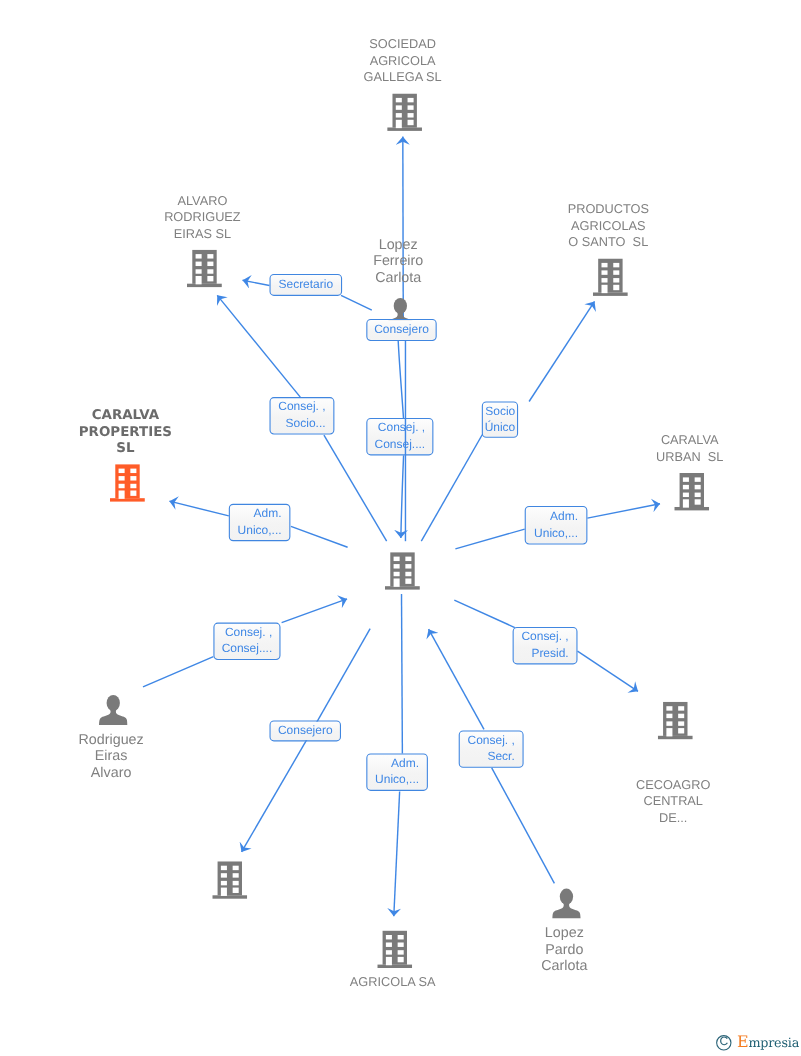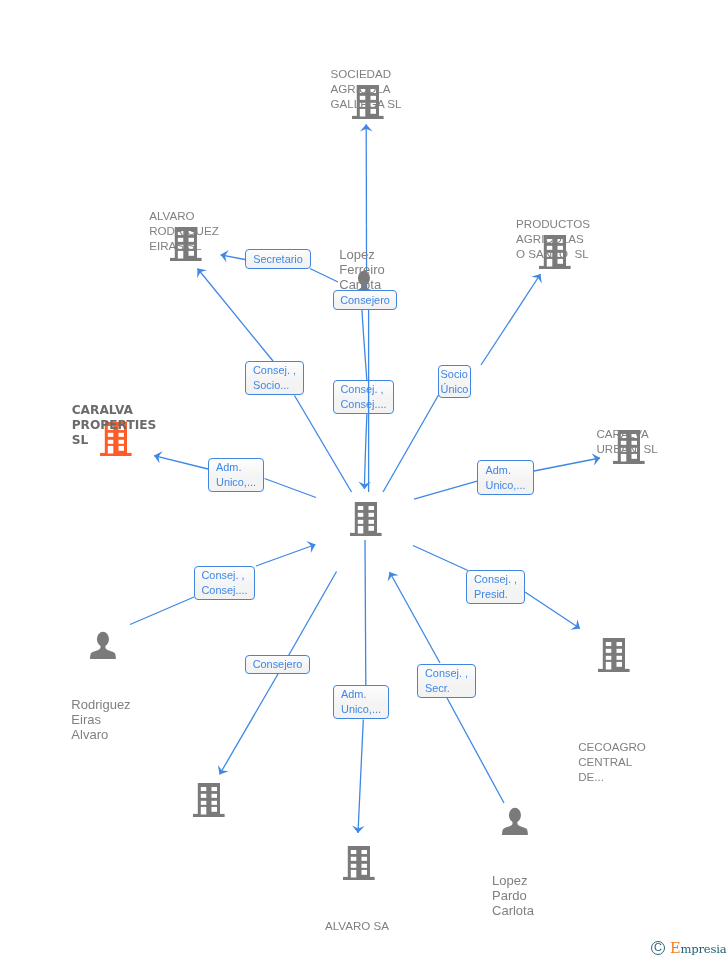--- a/index.html
+++ b/index.html
@@ -3,28 +3,28 @@
 <meta charset="utf-8">
 <title>Empresia corporate network</title>
 <style>
   html,body{margin:0;padding:0;background:#ffffff;}
   body{width:728px;height:960px;font-family:"Liberation Sans",sans-serif;overflow:hidden;
        -webkit-font-smoothing:antialiased;}
   #graph{position:relative;width:728px;height:960px;background:#ffffff;}
   #edge-layer{position:absolute;left:0;top:0;}
   #edge-layer-top{position:absolute;left:0;top:0;pointer-events:none;}
   .caption{position:absolute;color:#808080;font-size:11.6px;line-height:15px;
-           white-space:pre;transform:translateX(-50%);margin-top:33px;}
+           white-space:pre;text-align:center;transform:translateX(-50%);}
   .caption.person{font-size:13px;}
   .caption.hl{color:#6b6b6b;font-weight:bold;font-family:"DejaVu Sans",sans-serif;
               font-size:12.2px;}
   .node-icon{position:absolute;}
   .edge-label{position:absolute;border:1.1px solid #4086e0;border-radius:4px;
     background:linear-gradient(180deg,#fdfdfd 0%,#f4f4f4 55%,#f2f2f2 100%);color:#3f87e5;
-    font-size:10.9px;line-height:15px;text-align:left;white-space:pre;
+    font-size:10.9px;line-height:15px;text-align:right;white-space:pre;
     box-sizing:border-box;display:flex;flex-direction:column;
     align-items:center;justify-content:center;}
   #brand{position:absolute;left:649px;top:938px;height:22px;width:79px;}
   #brand .c-mark{position:absolute;left:2px;top:3px;width:14px;height:14px;
       border:1.5px solid #2b6478;border-radius:50%;box-sizing:border-box;
       color:#2b6478;font-size:11px;line-height:11px;text-align:center;
       font-family:"Liberation Sans",sans-serif;overflow:hidden;}
   #brand .word{position:absolute;left:21px;top:1px;font-family:"DejaVu Serif",serif;
       font-size:11.6px;line-height:18px;color:#1f5f72;
       letter-spacing:-0.2px;}
@@ -231,21 +231,21 @@
           <rect x="7.8" y="4" width="5.5" height="4.05" fill="#ffffff"></rect>
           <rect x="18.5" y="4" width="5.5" height="4.05" fill="#ffffff"></rect>
           <rect x="7.8" y="10.8" width="5.5" height="4.05" fill="#ffffff"></rect>
           <rect x="18.5" y="10.8" width="5.5" height="4.05" fill="#ffffff"></rect>
           <rect x="7.8" y="17.8" width="5.5" height="4.05" fill="#ffffff"></rect>
           <rect x="18.5" y="17.8" width="5.5" height="4.05" fill="#ffffff"></rect>
           <rect x="7.8" y="23.9" width="5.5" height="7.6" fill="#ffffff"></rect>
           <rect x="18.5" y="23.9" width="5.5" height="4.9" fill="#ffffff"></rect>
         </g>
       </svg></div>
-    <div class="caption" style="left: 357px; top: 884.5px;">ALVARO SA</div>
+    <div class="caption" style="left: 357px; top: 884.5px;">AGRICOLA SA</div>
     <div class="edge-label" style="left: 245px; top: 249px; width: 66px; height: 20px;">Secretario</div>
     <div class="edge-label" style="left: 333px; top: 290px; width: 64px; height: 20px;">Consejero</div>
     <div class="edge-label" style="left: 245px; top: 361px; width: 59px; height: 34px;">Consej. ,
 Socio...</div>
     <div class="edge-label" style="left: 333px; top: 380px; width: 61px; height: 34px;">Consej. ,
 Consej....</div>
     <div class="edge-label" style="left: 438px; top: 365px; width: 33px; height: 33px;">Socio
 Único</div>
     <div class="edge-label" style="left: 208px; top: 458px; width: 56px; height: 34px;">Adm.
 Unico,...</div>

